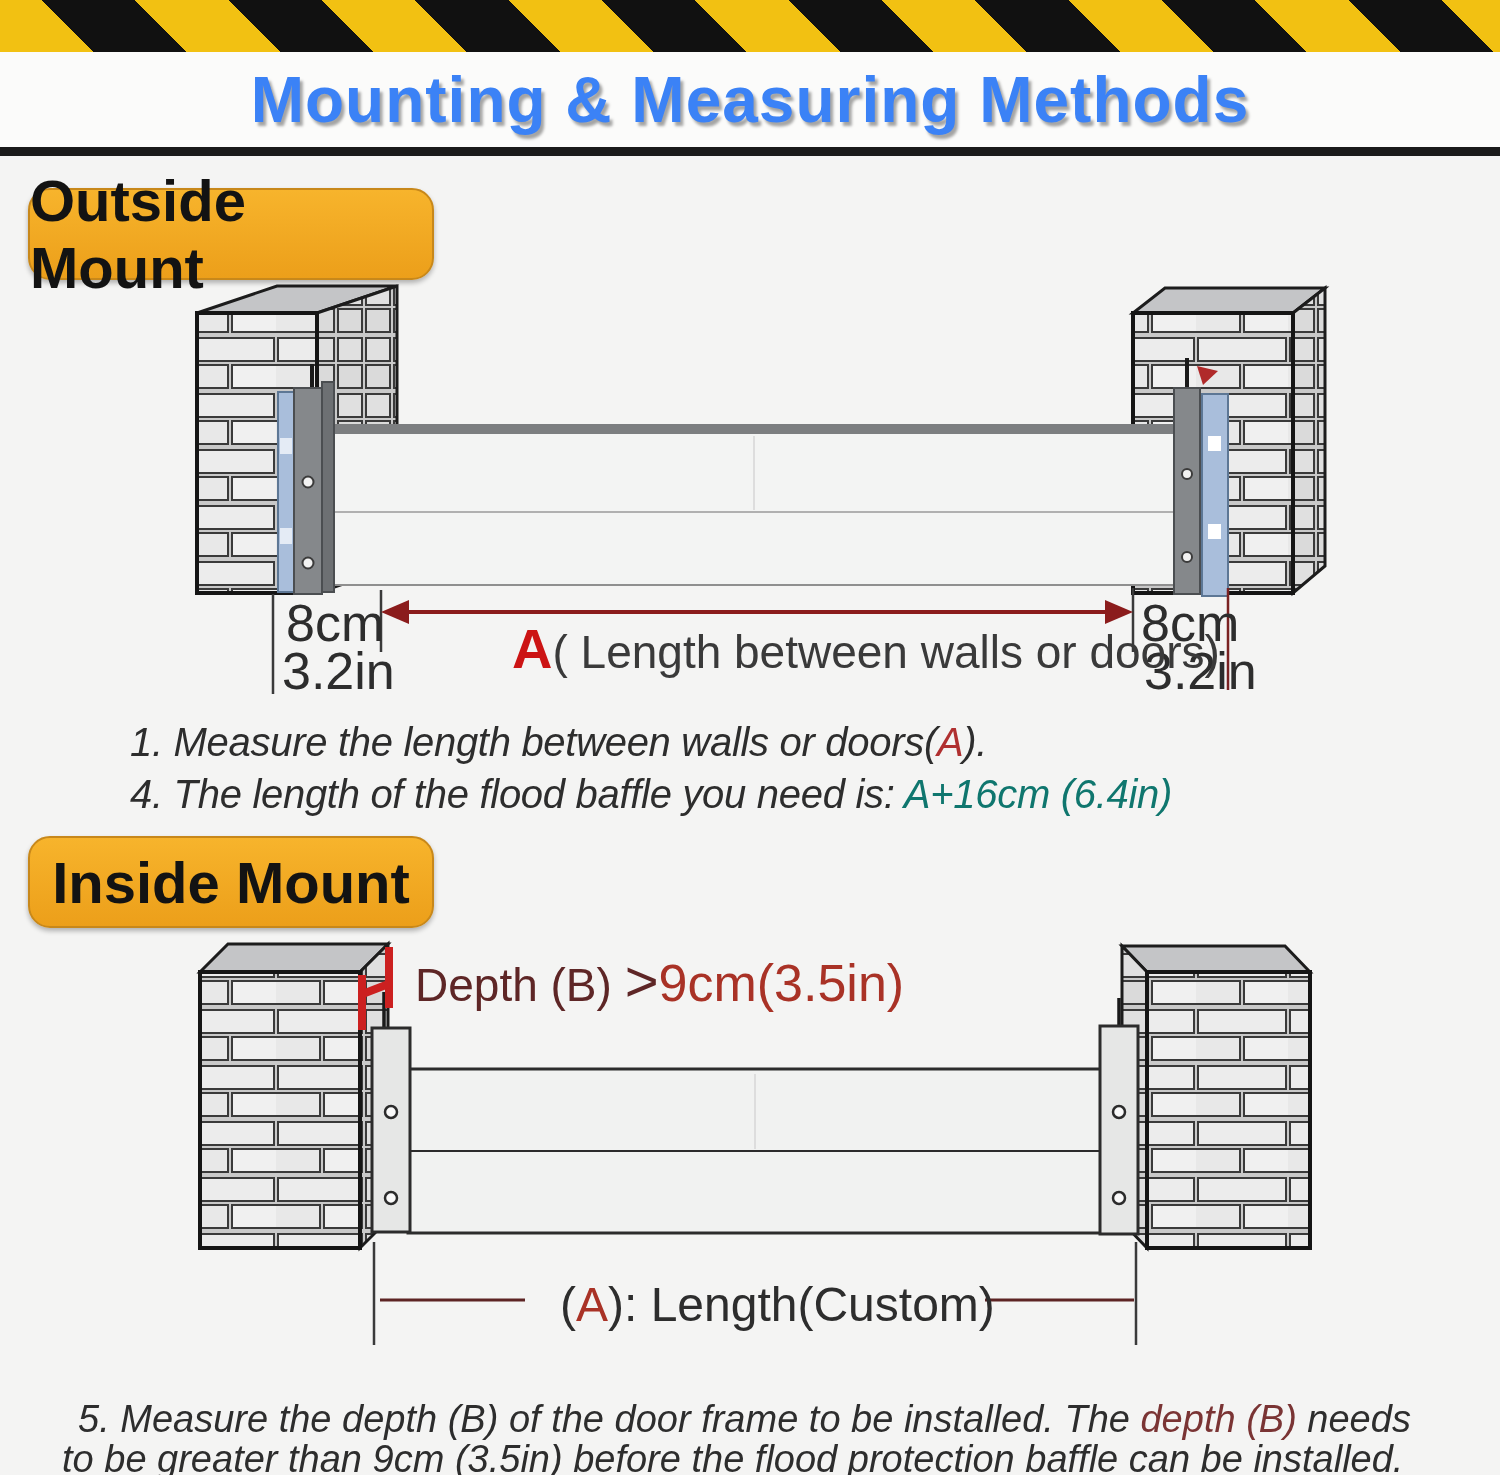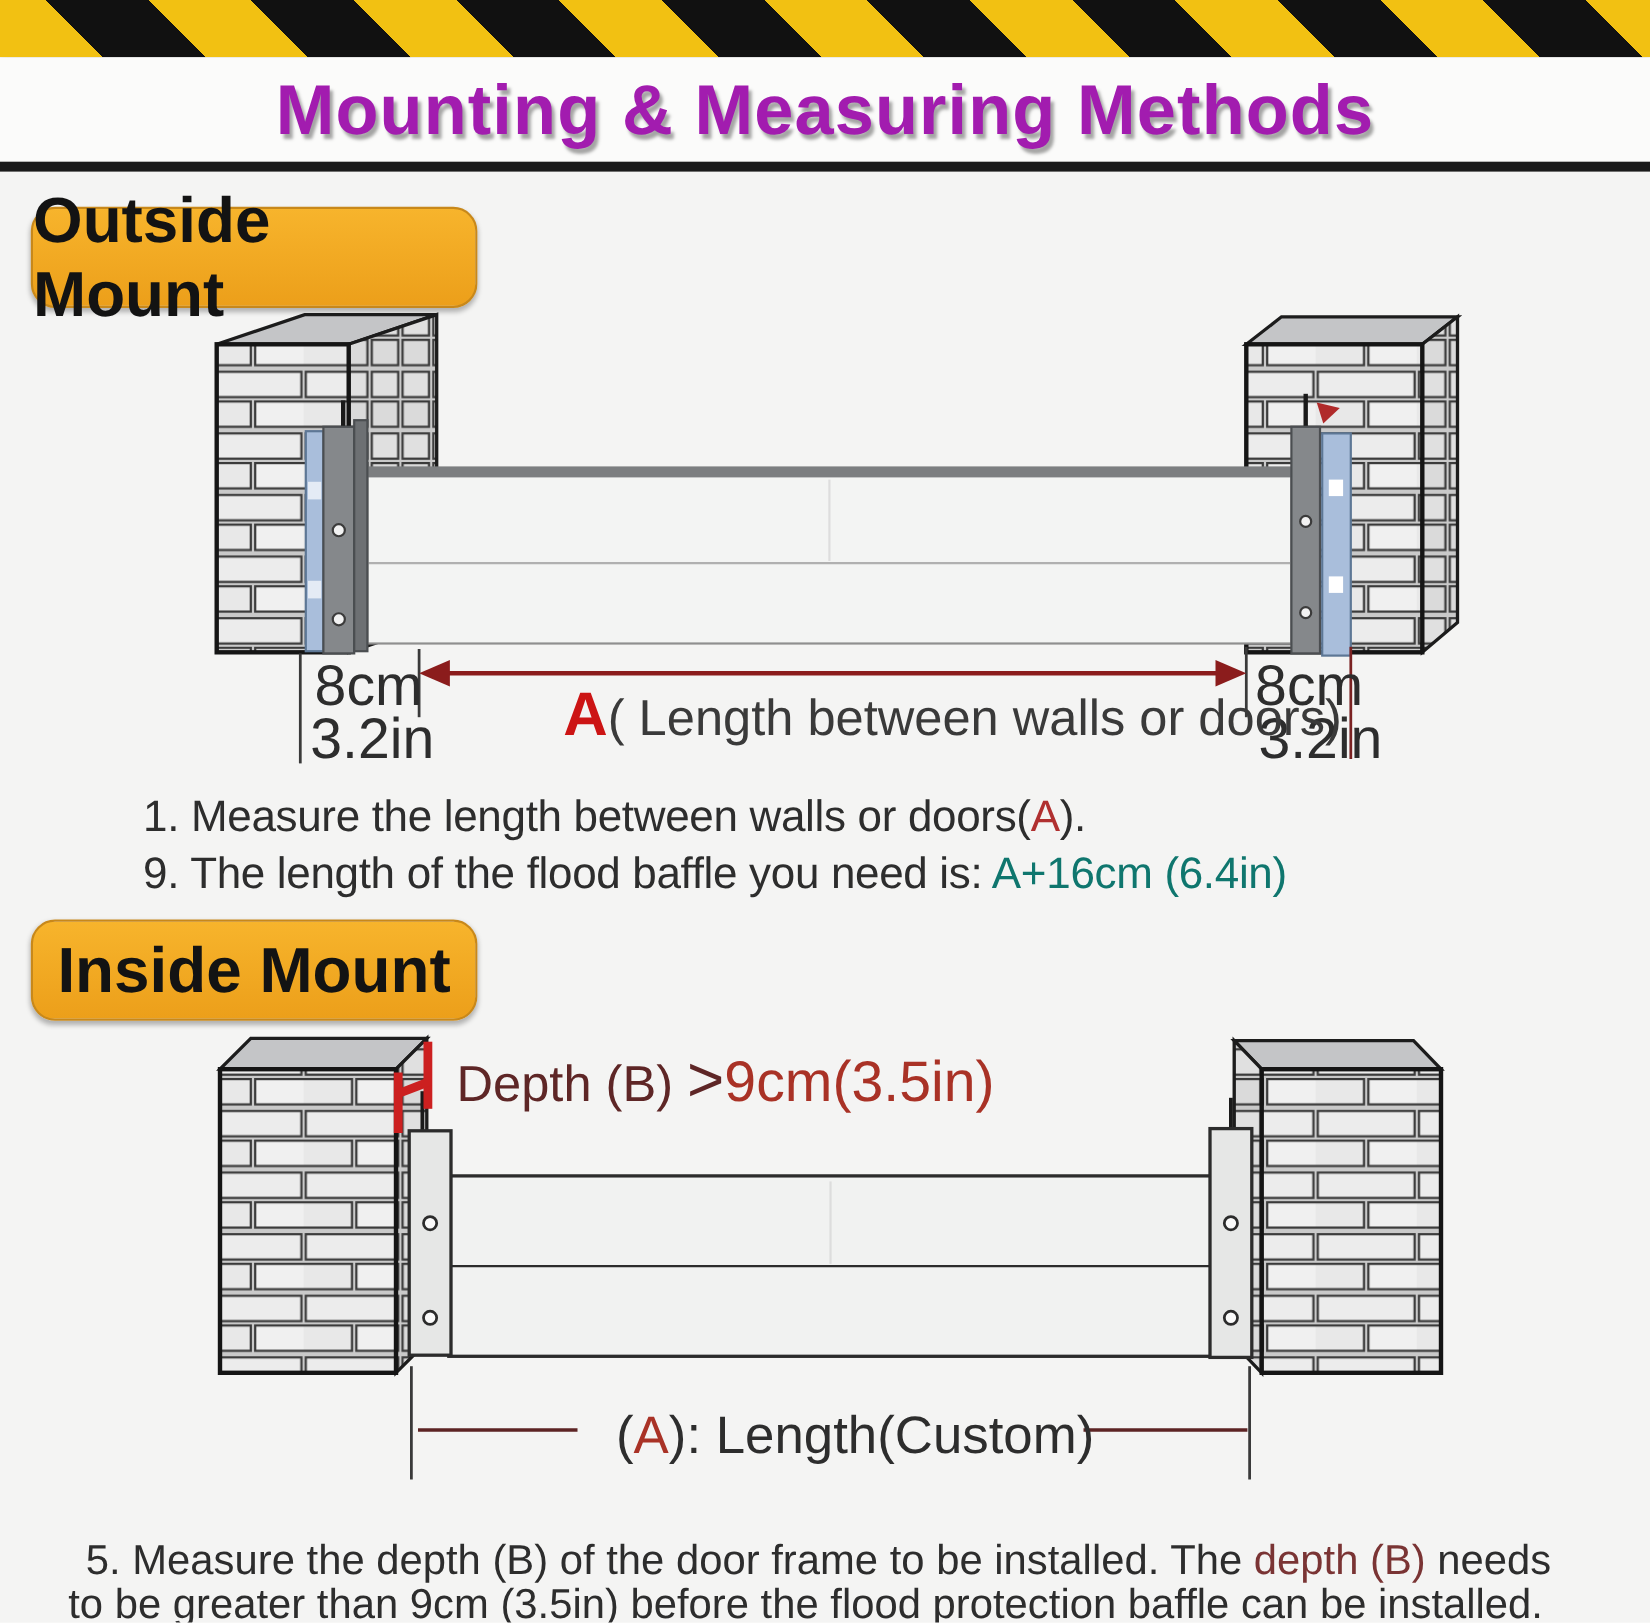--- a/index.html
+++ b/index.html
@@ -5,39 +5,39 @@
   html,body{margin:0;padding:0;}
   body{font-family:"Liberation Sans",sans-serif;}
   .page{position:relative;width:1500px;height:1475px;background:#f4f4f3;overflow:hidden;}
 
   
   .hazard-band{position:absolute;left:0;top:0;width:1500px;height:52px;
     background:repeating-linear-gradient(45deg,#f2c112 0 66px,#111111 66px 132px);
     box-shadow:0 4px 7px rgba(0,0,0,.35);}
   .title-band{position:absolute;left:0;top:52px;width:1500px;height:95px;background:#fbfbfa;
     display:flex;align-items:center;justify-content:center;}
-  .page-title{font-size:64px;font-weight:700;color:#a21caf;letter-spacing:1px;
+  .page-title{font-size:64px;font-weight:700;color:#3b82f6;letter-spacing:1px;
     text-shadow:3px 4px 3px rgba(0,0,0,.35);white-space:nowrap;}
   .title-rule{position:absolute;left:0;top:147px;width:1500px;height:9px;background:#1a1a1a;}
 
   
   .badge{position:absolute;left:28px;width:402px;height:88px;border-radius:22px;
     background:linear-gradient(#f7b42c,#ec9f1a);border:2px solid #c8881a;
     box-shadow:0 3px 5px rgba(0,0,0,.28);
     display:flex;align-items:center;justify-content:center;}
   .badge-label{font-size:58px;font-weight:600;color:#131313;letter-spacing:0;}
   .badge-outside{top:188px;}
   .badge-inside{top:836px;}
 
   .diagram{position:absolute;left:0;width:1500px;display:block;}
   #diagram-outside{top:280px;height:430px;}
   #diagram-inside{top:930px;height:420px;}
 
   
-  .steps{position:absolute;color:#2d2d2d;white-space:nowrap;}
+  .steps{position:absolute;color:#2d2d2d;white-space:nowrap;font-style:italic;}
   .steps-outside{left:130px;top:716px;font-size:40px;line-height:52px;letter-spacing:-.3px;}
   .step-line{display:block;}
   .t-red{color:#b03030;}
   .t-darkred{color:#0f766e;}
   .t-maroon{color:#7a3434;}
   .steps-inside-1{left:95px;top:1344px;font-size:39px;}
   .steps-inside-2{left:78px;top:1398px;font-size:38px;}
   .steps-inside-3{left:62px;top:1438px;font-size:38px;}
 
   svg text{font-family:"Liberation Sans",sans-serif;}
@@ -128,21 +128,21 @@
         <text x="282" y="689" font-size="52" fill="#2d2d2d"><tspan>3.2in</tspan></text>
         <text x="1141" y="641" font-size="52" fill="#2d2d2d"><tspan>8cm</tspan></text>
         <text x="1144" y="689" font-size="52" fill="#2d2d2d"><tspan>3.2in</tspan></text>
         <text x="512" y="668"><tspan font-size="56" font-weight="bold" fill="#cc1414">A</tspan><tspan font-size="46" fill="#3a3a3a">( Length between walls or doors)</tspan></text>
       </g>
     </g>
   </svg>
 
   <div class="steps steps-outside">
     <span class="step-line"><span>1. Measure the length between walls or doors(</span><span class="t-red">A</span><span>).</span></span>
-    <span class="step-line"><span>9. The length of the flood baffle you need is: </span><span class="t-darkred">A+16cm (6.4in)</span></span>
+    <span class="step-line"><span>4. The length of the flood baffle you need is: </span><span class="t-darkred">A+16cm (6.4in)</span></span>
   </div>
 
   <div class="badge badge-inside">
     <span class="badge-label">Inside Mount</span>
   </div>
 
   <svg id="diagram-inside" class="diagram" width="1500" height="420" viewBox="0 0 1500 420">
     <defs>
       <pattern id="p-brick2" width="92" height="56" patternUnits="userSpaceOnUse">
         <rect width="92" height="56" fill="#c9c9c9"></rect>

